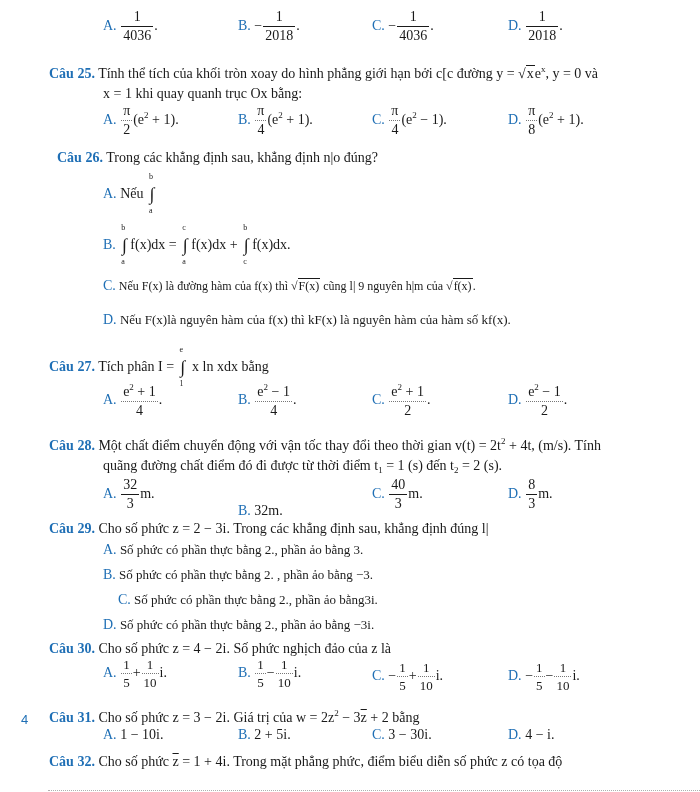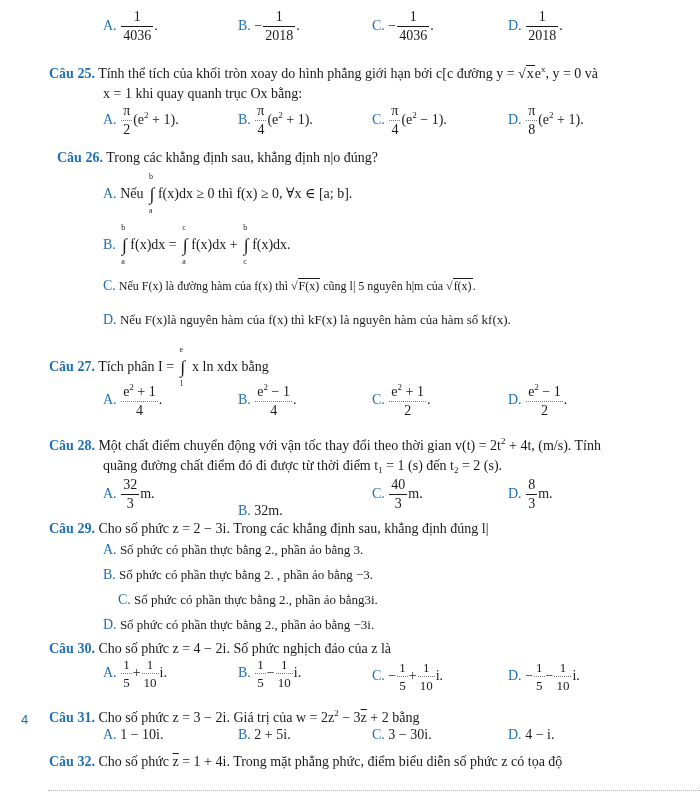--- a/index.html
+++ b/index.html
@@ -71,29 +71,29 @@
   </div>
 </div>
 
 <div>
   <div class="abs" style="left:49px;top:150px;margin-left:8px;">
     <span class="q">Câu 26.</span>
     <span>Trong các khẳng định sau, khẳng định n|o đúng?</span>
   </div>
   <div class="abs opt" style="left:103px;top:184px;">
     <span class="lbl">A.</span>
-    <span>Nếu </span><span class="int">∫<span class="ub">b</span><span class="lb">a</span></span><span>f(x)dx ≥ 0  thì f(x) ≥ 0, ∀x ∈ [a; b].</span>
+    <span>Nếu </span><span class="int">∫<span class="ub">b</span><span class="lb">a</span></span>
   </div>
   <div class="abs opt" style="left:103px;top:235px;">
     <span class="lbl">B.</span>
     <span class="int">∫<span class="ub">b</span><span class="lb">a</span></span><span>f(x)dx = </span><span class="int">∫<span class="ub">c</span><span class="lb">a</span></span><span>f(x)dx + </span><span class="int">∫<span class="ub">b</span><span class="lb">c</span></span><span>f(x)dx.</span>
   </div>
   <div class="abs opt" style="left:103px;top:278px;font-size:12px;">
     <span class="lbl" style="font-size:14px;">C.</span>
-    <span>Nếu F(x) là đường hàm của f(x) thì </span>√<span class="sqrt">F(x)</span><span> cũng l| 5 nguyên h|m của </span>√<span class="sqrt">f(x)</span><span>.</span>
+    <span>Nếu F(x) là đường hàm của f(x) thì </span>√<span class="sqrt">F(x)</span><span> cũng l| 9 nguyên h|m của </span>√<span class="sqrt">f(x)</span><span>.</span>
   </div>
   <div class="abs opt" style="left:103px;top:312px;font-size:13px;">
     <span class="lbl" style="font-size:14px;">D.</span>
     <span>Nếu F(x)là nguyên hàm của f(x) thì kF(x) là nguyên hàm của hàm số kf(x).</span>
   </div>
 </div>
 
 <div>
   <div class="abs" style="left:49px;top:357px;">
     <span class="q">Câu 27.</span>

